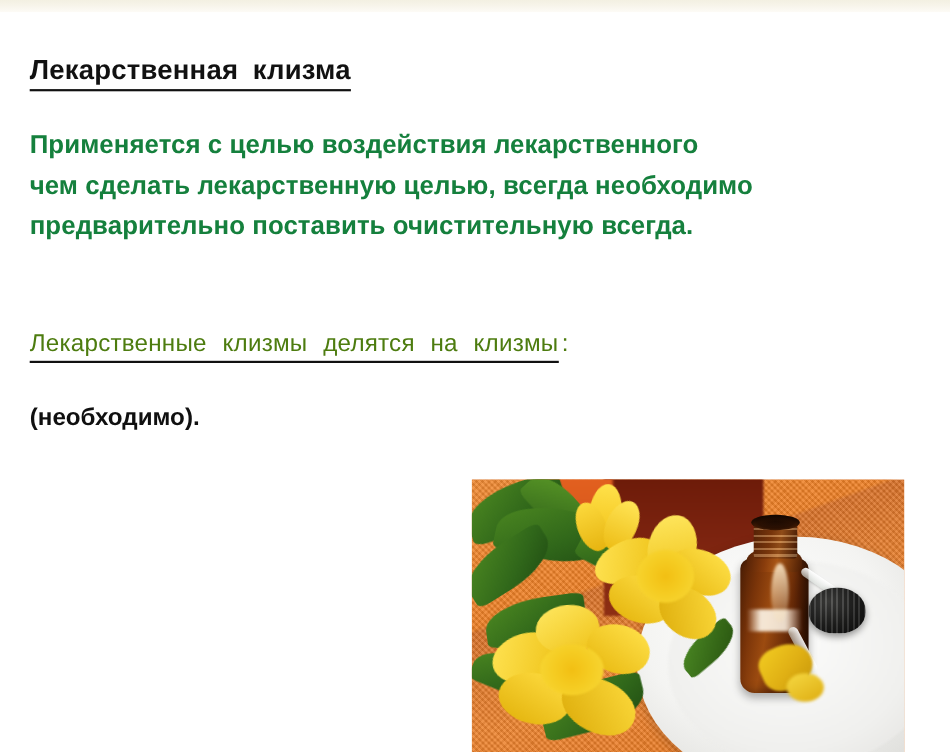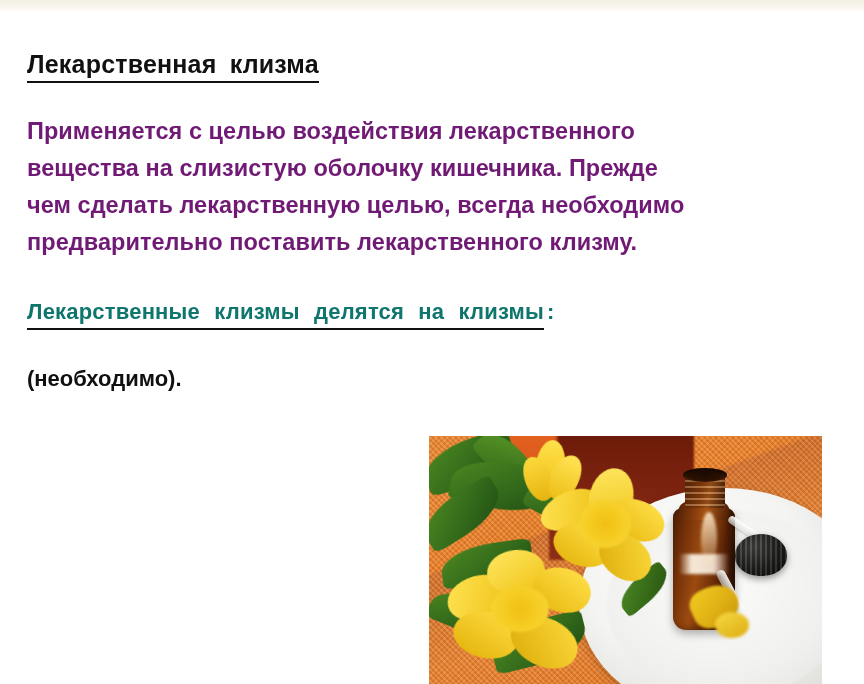--- a/index.html
+++ b/index.html
@@ -54,39 +54,39 @@
 
   
   .para1 {
     position: absolute;
     left: 27px;
     top: 113px;
     width: 770px;
     font-size: 23.5px;
     font-weight: bold;
     line-height: 37px;
-    color: #701a75;
+    color: #15803d;
   }
   .para1 .ln {
     display: block;
     white-space: nowrap;
   }
   .para1 .ln.l1 { letter-spacing: 0.05px; }
   .para1 .ln.l2 { letter-spacing: 0.05px; }
   .para1 .ln.l3 { letter-spacing: 0.05px; }
   .para1 .ln.l4 { letter-spacing: 0.05px; }
 
   
   .lead {
     position: absolute;
     left: 27px;
     top: 299px;
     font-size: 22px;
-    font-weight: bold;
-    color: #0f766e;
+    font-weight: normal;
+    color: #4d7c0f;
     white-space: nowrap;
   }
   .lead .u {
     border-bottom: 2.3px solid #111111;
     padding-bottom: 4px;
     word-spacing: 8px;
     letter-spacing: 0.2px;
   }
   .lead .colon {
     padding-left: 3px;
@@ -332,23 +332,22 @@
 <div class="slide">
 
   <div class="top-band"></div>
 
   <div class="title">
     <span class="u">Лекарственная  клизма</span>
   </div>
 
   <div class="para1">
     <span class="ln l1">Применяется с целью воздействия лекарственного</span>
-    <span class="ln l2">вещества на слизистую оболочку кишечника. Прежде</span>
     <span class="ln l3">чем сделать лекарственную целью, всегда необходимо</span>
-    <span class="ln l4">предварительно поставить лекарственного клизму.</span>
+    <span class="ln l4">предварительно поставить очистительную всегда.</span>
   </div>
 
   <div class="lead">
     <span class="u">Лекарственные  клизмы  делятся  на  клизмы</span><span class="colon">:</span>
   </div>
 
   <div class="para2">
     <span class="ln l2">(необходимо).</span>
   </div>
 

